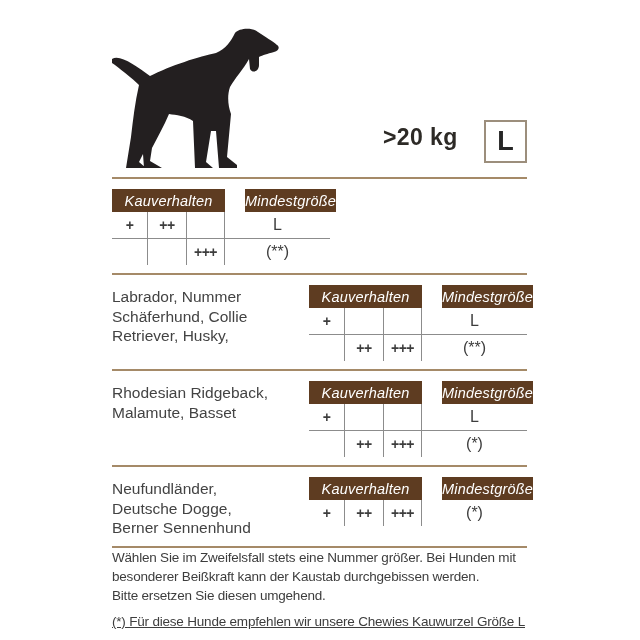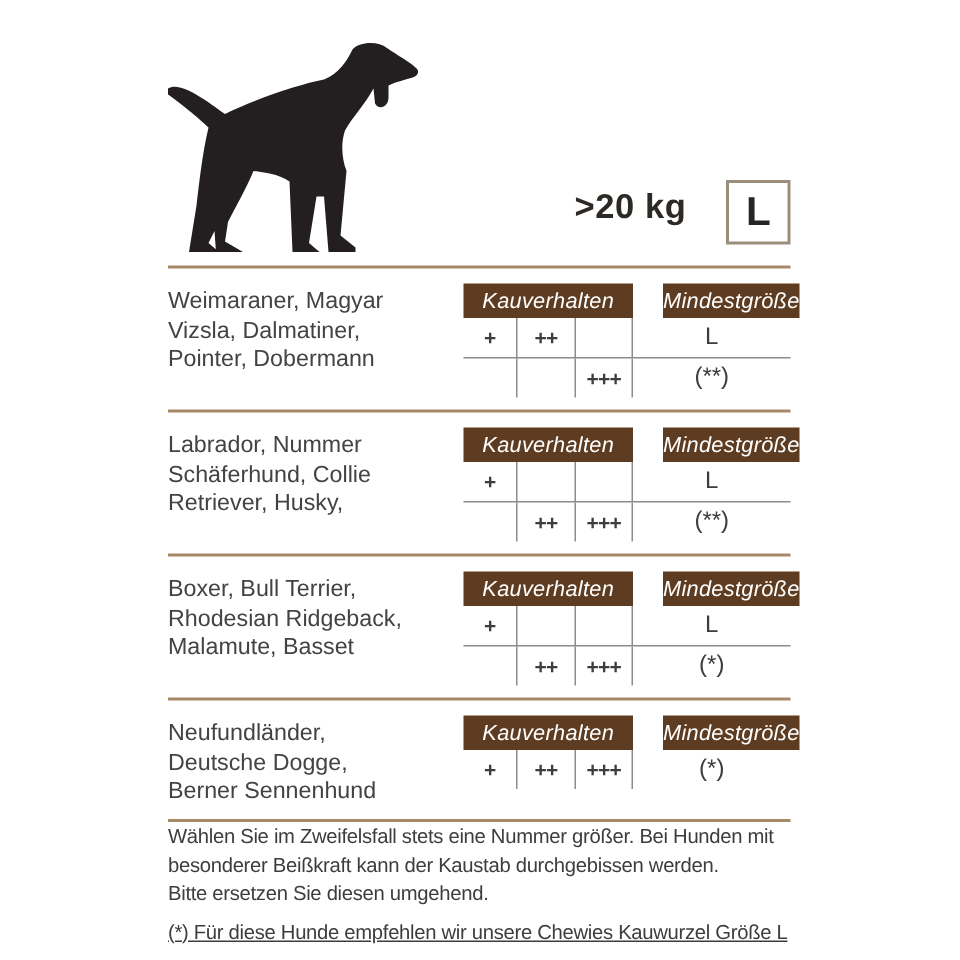--- a/index.html
+++ b/index.html
@@ -83,25 +83,20 @@
       C27 53 12 41 6 37
       Z"></path>
   </svg>
 
   <div class="weight-label">&gt;20 kg</div>
   <div class="size-badge">L</div>
 
   <div class="content">
 
     <div class="section">
-      <div class="breeds">
-        <div>Weimaraner, Magyar</div>
-        <div>Vizsla, Dalmatiner,</div>
-        <div>Pointer, Dobermann</div>
-      </div>
       <div class="chew-table">
         <div class="thead">
           <div class="th">Kauverhalten</div>
           <div class="th">Mindestgröße</div>
         </div>
         <div class="trow rowline">
           <div class="td lvl">+</div>
           <div class="td lvl">++</div>
           <div class="td lvl"></div>
           <div class="td size">L</div>
@@ -136,21 +131,20 @@
           <div class="td lvl"></div>
           <div class="td lvl">++</div>
           <div class="td lvl">+++</div>
           <div class="td size">(**)</div>
         </div>
       </div>
     </div>
 
     <div class="section">
       <div class="breeds">
-        <div>Boxer, Bull Terrier,</div>
         <div>Rhodesian Ridgeback,</div>
         <div>Malamute, Basset</div>
       </div>
       <div class="chew-table">
         <div class="thead">
           <div class="th">Kauverhalten</div>
           <div class="th">Mindestgröße</div>
         </div>
         <div class="trow rowline">
           <div class="td lvl">+</div>

